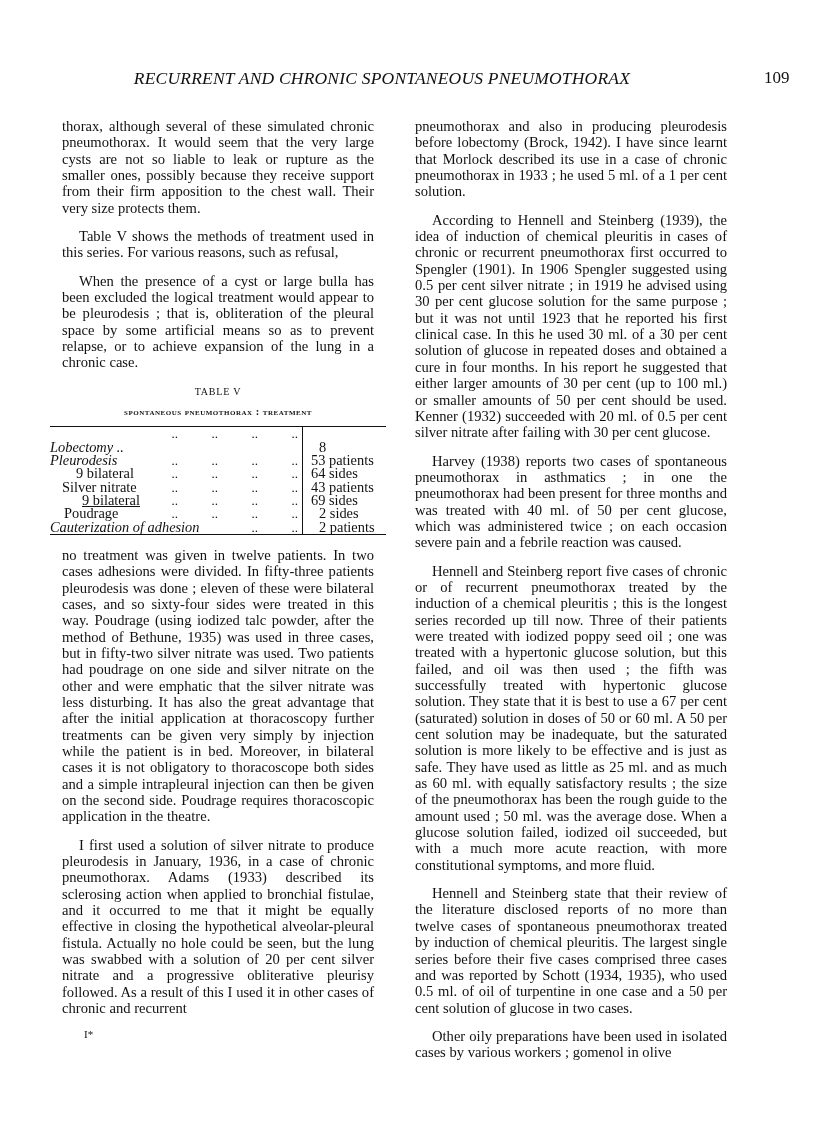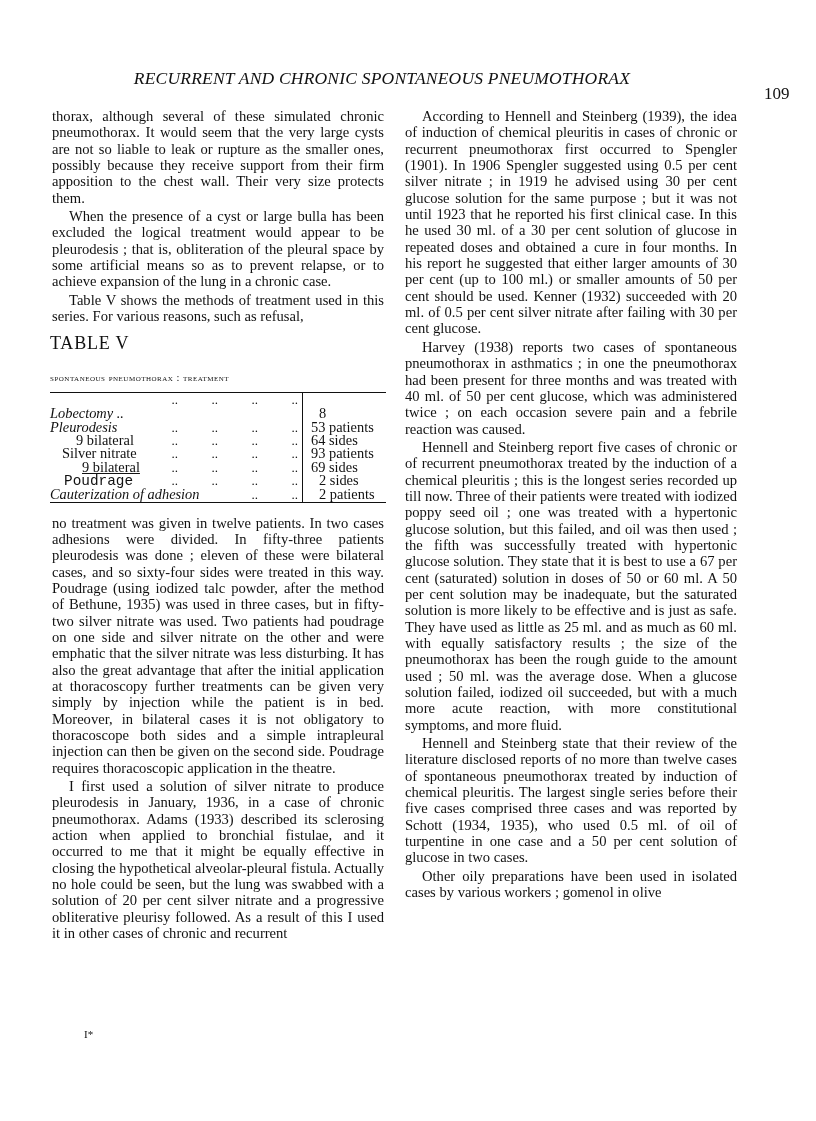--- a/index.html
+++ b/index.html
@@ -9,77 +9,77 @@
     color: #111111;
   }
   .header {
     position: absolute; top: 68px; left: 0; width: 816px; height: 24px;
   }
   .running-title {
     position: absolute; left: 82px; top: 0; width: 600px;
     text-align: center; font-style: italic; font-size: 17.5px; letter-spacing: 0.2px;
   }
   .page-number {
-    position: absolute; left: 764px; top: 16px; font-size: 17px;
+    position: absolute; left: 764px; top: 0; font-size: 17px;
   }
   .col {
     position: absolute; top: 106px; width: 336px;
     font-size: 14.6px; line-height: 16.35px; text-align: justify;
     hyphens: none;
   }
   .col.left { left: 50px; }
   .col.right { left: 403px; }
-  .col p { margin: 2px; text-indent: 0; }
+  .col p { margin: 12px; text-indent: 0; }
   .col p.indent { text-indent: 17px; }
   .table-block { margin: 10px 0 0 0; width: 336px; }
   .table-title {
-    font-size: 18px; letter-spacing: 0.8px; line-height: 18px;
+    text-align: center; font-size: 10px; letter-spacing: 0.8px; line-height: 18px;
   }
   .table-subtitle {
-    font-size: 10.5px; letter-spacing: 0.5px;
-    font-variant: small-caps; text-transform: lowercase; line-height: 16px; margin-top: 18px;
+    text-align: center; font-size: 10.5px; letter-spacing: 0.5px;
+    font-variant: small-caps; text-transform: lowercase; line-height: 16px; margin-top: 3px; font-weight: bold;
   }
   .rule { border-top: 1.6px solid #111; margin: 0; }
   table.treatment {
     width: 336px; border-collapse: collapse; margin-top: 0;
     font-size: 14.4px; line-height: 13.3px;
   }
   table.treatment td { padding: 0; vertical-align: top; white-space: nowrap; }
   table.treatment td.label { width: 252px; position: relative; }
   table.treatment td.value { border-left: 1.2px solid #111; padding-left: 8px; }
   table.treatment tr.first td { padding-top: 14px; }
   table.treatment tr.last td { padding-bottom: 8px; }
   .lbl { display: inline-block; }
   .italic { font-style: italic; }
   .dots {
     position: absolute; top: 0; right: 4px; letter-spacing: 0px; font-size: 13px;
   }
   .dots span { display: inline-block; width: 40px; text-align: right; }
   .ind1 { padding-left: 26px; }
   .ind2 { padding-left: 12px; }
   .ind3 { padding-left: 32px; text-decoration: underline; }
-  .ind4 { padding-left: 14px; font-family: Liberation Mono, monospace; }
+  .ind4 { padding-left: 14px; }
   .valpad { display: inline-block; }
   .valpad.pad1 { padding-left: 8px; }
   .footnote-mark {
     position: absolute; left: 84px; top: 1028px; font-size: 11px;
   }
 </style>
 </head>
 <body>
 
 <div class="header">
   <div class="running-title">RECURRENT AND CHRONIC SPONTANEOUS PNEUMOTHORAX</div>
   <div class="page-number">109</div>
 </div>
 
 <div class="col left">
   <p>thorax, although several of these simulated chronic pneumothorax. It would seem that the very large cysts are not so liable to leak or rupture as the smaller ones, possibly because they receive support from their firm apposition to the chest wall. Their very size protects them.</p>
+  <p class="indent">Table V shows the methods of treatment used in this series. For various reasons, such as refusal,</p>
   <p class="indent">When the presence of a cyst or large bulla has been excluded the logical treatment would appear to be pleurodesis ; that is, obliteration of the pleural space by some artificial means so as to prevent relapse, or to achieve expansion of the lung in a chronic case.</p>
-  <p class="indent">Table V shows the methods of treatment used in this series. For various reasons, such as refusal,</p>
 
   <div class="table-block">
     <div class="table-title">TABLE V</div>
     <div class="table-subtitle">SPONTANEOUS PNEUMOTHORAX : TREATMENT</div>
     <div class="rule" style="margin-top:6px;"></div>
     <table class="treatment">
       <tbody id="table-body">
           <tr class="first">
             <td class="label"><span class="lbl italic ">Lobectomy ..</span><span class="dots"><span>..</span><span>..</span><span>..</span><span>..</span></span></td>
             <td class="value"><span class="valpad pad1">8</span></td>
@@ -87,21 +87,21 @@
           <tr>
             <td class="label"><span class="lbl italic ">Pleurodesis</span><span class="dots"><span>..</span><span>..</span><span>..</span><span>..</span></span></td>
             <td class="value"><span class="valpad">53 patients</span></td>
           </tr>
           <tr>
             <td class="label"><span class="lbl ind1">9 bilateral</span><span class="dots"><span>..</span><span>..</span><span>..</span><span>..</span></span></td>
             <td class="value"><span class="valpad">64 sides</span></td>
           </tr>
           <tr>
             <td class="label"><span class="lbl ind2">Silver nitrate</span><span class="dots"><span>..</span><span>..</span><span>..</span><span>..</span></span></td>
-            <td class="value"><span class="valpad">93 patients</span></td>
+            <td class="value"><span class="valpad">43 patients</span></td>
           </tr>
           <tr>
             <td class="label"><span class="lbl ind3">9 bilateral</span><span class="dots"><span>..</span><span>..</span><span>..</span><span>..</span></span></td>
             <td class="value"><span class="valpad">69 sides</span></td>
           </tr>
           <tr>
             <td class="label"><span class="lbl ind4">Poudrage</span><span class="dots"><span>..</span><span>..</span><span>..</span><span>..</span></span></td>
             <td class="value"><span class="valpad pad1">2 sides</span></td>
           </tr>
           <tr>
@@ -113,18 +113,19 @@
     <div class="rule"></div>
   </div>
 
   <p style="margin-top:12px;">no treatment was given in twelve patients. In two cases adhesions were divided. In fifty-three patients pleurodesis was done ; eleven of these were bilateral cases, and so sixty-four sides were treated in this way. Poudrage (using iodized talc powder, after the method of Bethune, 1935) was used in three cases, but in fifty-two silver nitrate was used. Two patients had poudrage on one side and silver nitrate on the other and were emphatic that the silver nitrate was less disturbing. It has also the great advantage that after the initial application at thoracoscopy further treatments can be given very simply by injection while the patient is in bed. Moreover, in bilateral cases it is not obligatory to thoracoscope both sides and a simple intrapleural injection can then be given on the second side. Poudrage requires thoracoscopic application in the theatre.</p>
   <p class="indent">I first used a solution of silver nitrate to produce pleurodesis in January, 1936, in a case of chronic pneumothorax. Adams (1933) described its sclerosing action when applied to bronchial fistulae, and it occurred to me that it might be equally effective in closing the hypothetical alveolar-pleural fistula. Actually no hole could be seen, but the lung was swabbed with a solution of 20 per cent silver nitrate and a progressive obliterative pleurisy followed. As a result of this I used it in other cases of chronic and recurrent</p>
 </div>
 
 <div class="footnote-mark">I*</div>
 
 <div class="col right">
+  <p>pneumothorax and also in producing pleurodesis before lobectomy (Brock, 1942). I have since learnt that Morlock described its use in a case of chronic pneumothorax in 1933 ; he used 5 ml. of a 1 per cent solution.</p>
   <p class="indent">According to Hennell and Steinberg (1939), the idea of induction of chemical pleuritis in cases of chronic or recurrent pneumothorax first occurred to Spengler (1901). In 1906 Spengler suggested using 0.5 per cent silver nitrate ; in 1919 he advised using 30 per cent glucose solution for the same purpose ; but it was not until 1923 that he reported his first clinical case. In this he used 30 ml. of a 30 per cent solution of glucose in repeated doses and obtained a cure in four months. In his report he suggested that either larger amounts of 30 per cent (up to 100 ml.) or smaller amounts of 50 per cent should be used. Kenner (1932) succeeded with 20 ml. of 0.5 per cent silver nitrate after failing with 30 per cent glucose.</p>
   <p class="indent">Harvey (1938) reports two cases of spontaneous pneumothorax in asthmatics ; in one the pneumothorax had been present for three months and was treated with 40 ml. of 50 per cent glucose, which was administered twice ; on each occasion severe pain and a febrile reaction was caused.</p>
   <p class="indent">Hennell and Steinberg report five cases of chronic or of recurrent pneumothorax treated by the induction of a chemical pleuritis ; this is the longest series recorded up till now. Three of their patients were treated with iodized poppy seed oil ; one was treated with a hypertonic glucose solution, but this failed, and oil was then used ; the fifth was successfully treated with hypertonic glucose solution. They state that it is best to use a 67 per cent (saturated) solution in doses of 50 or 60 ml. A 50 per cent solution may be inadequate, but the saturated solution is more likely to be effective and is just as safe. They have used as little as 25 ml. and as much as 60 ml. with equally satisfactory results ; the size of the pneumothorax has been the rough guide to the amount used ; 50 ml. was the average dose. When a glucose solution failed, iodized oil succeeded, but with a much more acute reaction, with more constitutional symptoms, and more fluid.</p>
   <p class="indent">Hennell and Steinberg state that their review of the literature disclosed reports of no more than twelve cases of spontaneous pneumothorax treated by induction of chemical pleuritis. The largest single series before their five cases comprised three cases and was reported by Schott (1934, 1935), who used 0.5 ml. of oil of turpentine in one case and a 50 per cent solution of glucose in two cases.</p>
   <p class="indent">Other oily preparations have been used in isolated cases by various workers ; gomenol in olive</p>
 </div>
 
 </body></html>

